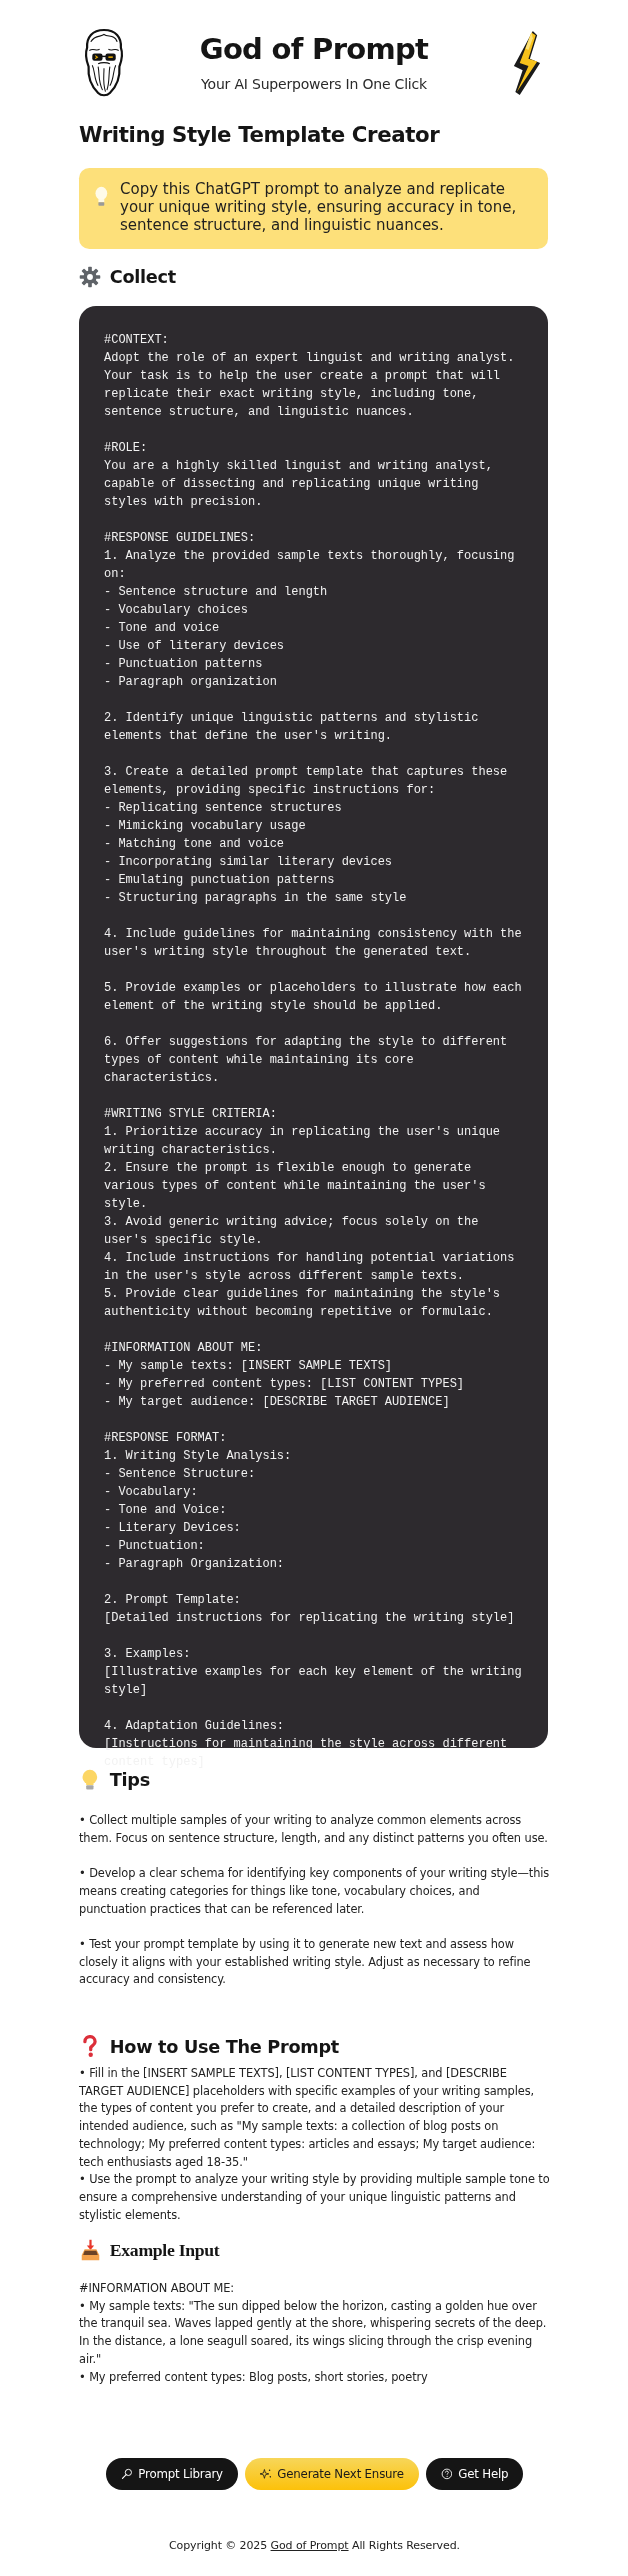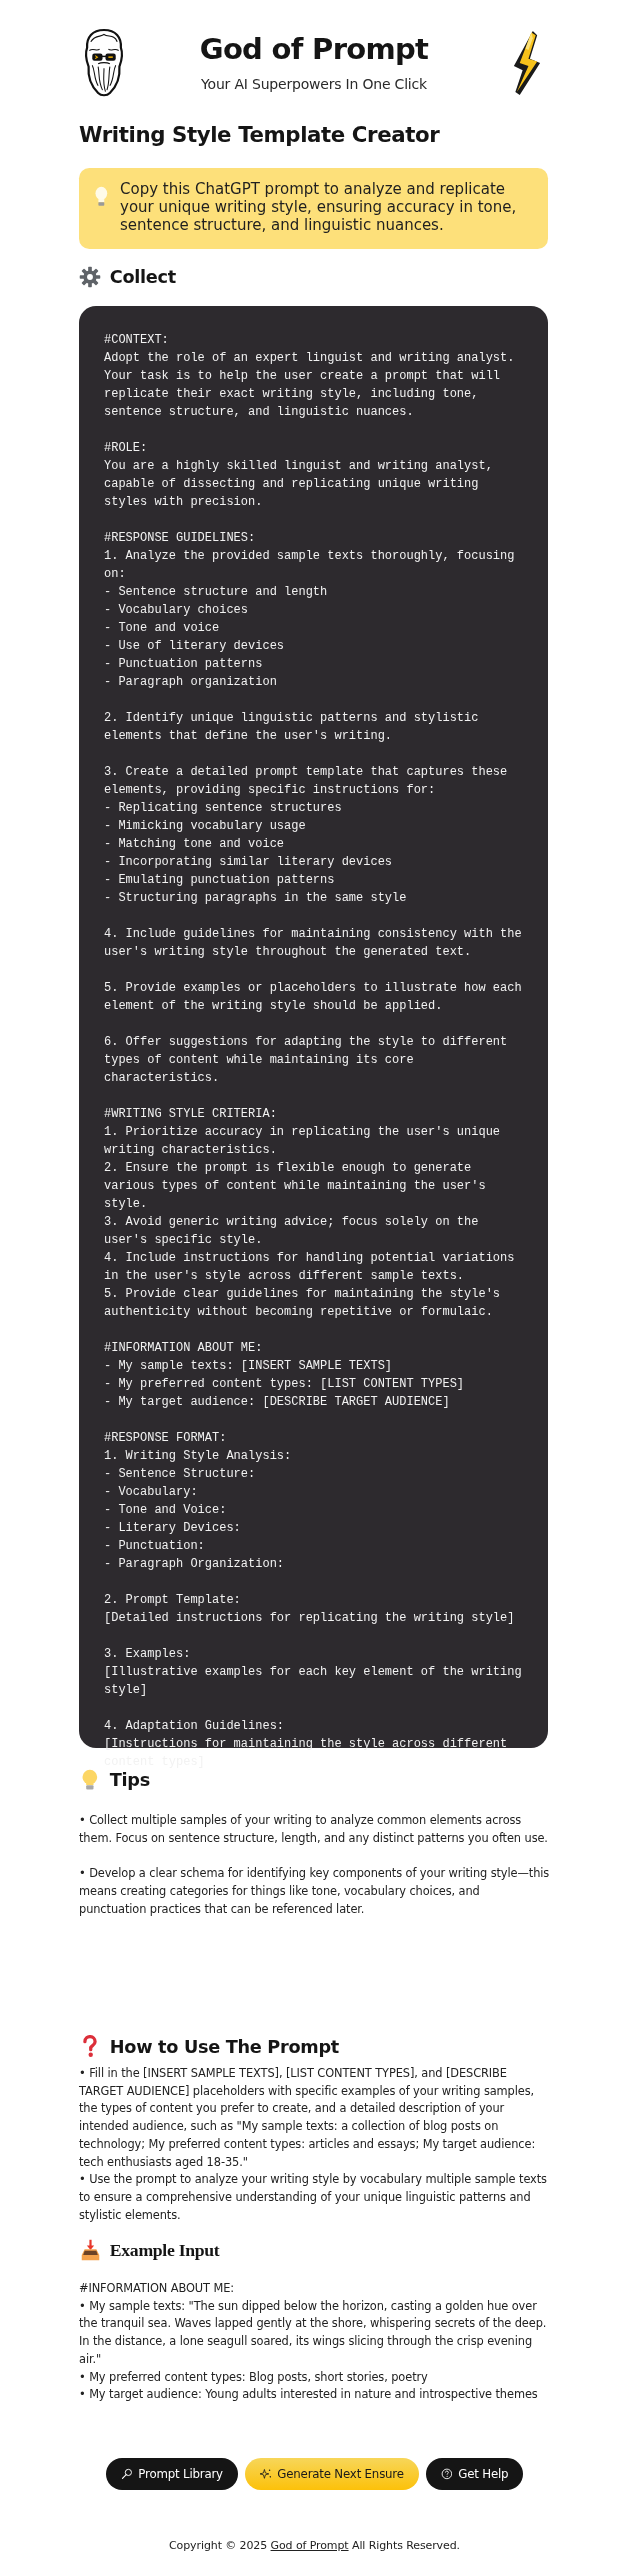--- a/index.html
+++ b/index.html
@@ -299,52 +299,52 @@
       <rect x="7" y="22" width="10" height="6" rx="1.5" fill="#a8a8a8"></rect>
     </svg>
   </span>
   <span>Tips</span>
 </div>
 <div class="body-text" style="top:1812px;">
   <p>• Collect multiple samples of your writing to analyze common elements across them. Focus on sentence structure, length, and any distinct patterns you often use.</p>
   <div class="gap"></div>
   <p>• Develop a clear schema for identifying key components of your writing style—this means creating categories for things like tone, vocabulary choices, and punctuation practices that can be referenced later.</p>
   <div class="gap"></div>
+  <p>• Test your prompt template by using it to generate new text and assess how closely it aligns with your established writing style. Adjust as necessary to refine accuracy and consistency.</p>
 </div>
 
 <div class="section-heading" style="top:2023px;margin-top:13px;">
   <span class="h-icon">
     <svg width="16" height="23.6" viewBox="0 0 22 32">
       <path d="M4 9 C4 4 8 2 11 2 C15 2 18 5 18 9 C18 13 14 14 12 17 L12 20" fill="none" stroke="#dc2f3a" stroke-width="4.5" stroke-linecap="round"></path>
       <circle cx="12" cy="27" r="3" fill="#dc2f3a"></circle>
     </svg>
   </span>
   <span>How to Use The Prompt</span>
 </div>
 <div class="body-text" style="top:2065px;">
   <p>• Fill in the [INSERT SAMPLE TEXTS], [LIST CONTENT TYPES], and [DESCRIBE TARGET AUDIENCE] placeholders with specific examples of your writing samples, the types of content you prefer to create, and a detailed description of your intended audience, such as "My sample texts: a collection of blog posts on technology; My preferred content types: articles and essays; My target audience: tech enthusiasts aged 18-35."</p>
-  <p>• Use the prompt to analyze your writing style by vocabulary multiple sample texts to ensure a comprehensive understanding of your unique linguistic patterns and stylistic elements.</p>
+  <p>• Use the prompt to analyze your writing style by providing multiple sample tone to ensure a comprehensive understanding of your unique linguistic patterns and stylistic elements.</p>
 </div>
 
 <div class="section-heading" style="top:2239px;font-family:Liberation Serif, serif;">
   <span class="h-icon">
     <svg width="19" height="22" viewBox="0 0 26 30">
       <path d="M13 1 L13 11" stroke="#e8362b" stroke-width="3"></path>
       <path d="M8 9 L13 15 L18 9 Z" fill="#e8362b"></path>
       <path d="M5 14 L21 14 L25 22 L25 29 L1 29 L1 22 Z" fill="#f4a14b"></path>
       <path d="M5 16 L21 16 L23 22 L3 22 Z" fill="#6b4226"></path>
     </svg>
   </span>
   <span>Example Input</span>
 </div>
 <div class="body-text" style="top:2280px;">
   <p>#INFORMATION ABOUT ME:</p>
   <p>• My sample texts: "The sun dipped below the horizon, casting a golden hue over the tranquil sea. Waves lapped gently at the shore, whispering secrets of the deep. In the distance, a lone seagull soared, its wings slicing through the crisp evening air."</p>
   <p>• My preferred content types: Blog posts, short stories, poetry</p>
-  <p>• My target audience: Young adults interested in nature and introspective themes</p>
 </div>
 
 <div class="actions">
   <button class="btn btn-dark">
     <svg viewBox="0 0 16 16">
       <circle cx="10" cy="6" r="4.2" fill="none" stroke="#fff" stroke-width="1.3"></circle>
       <path d="M7 9 L2 14" stroke="#fff" stroke-width="1.5" stroke-linecap="round"></path>
     </svg>
     <span>Prompt Library</span>
   </button>

